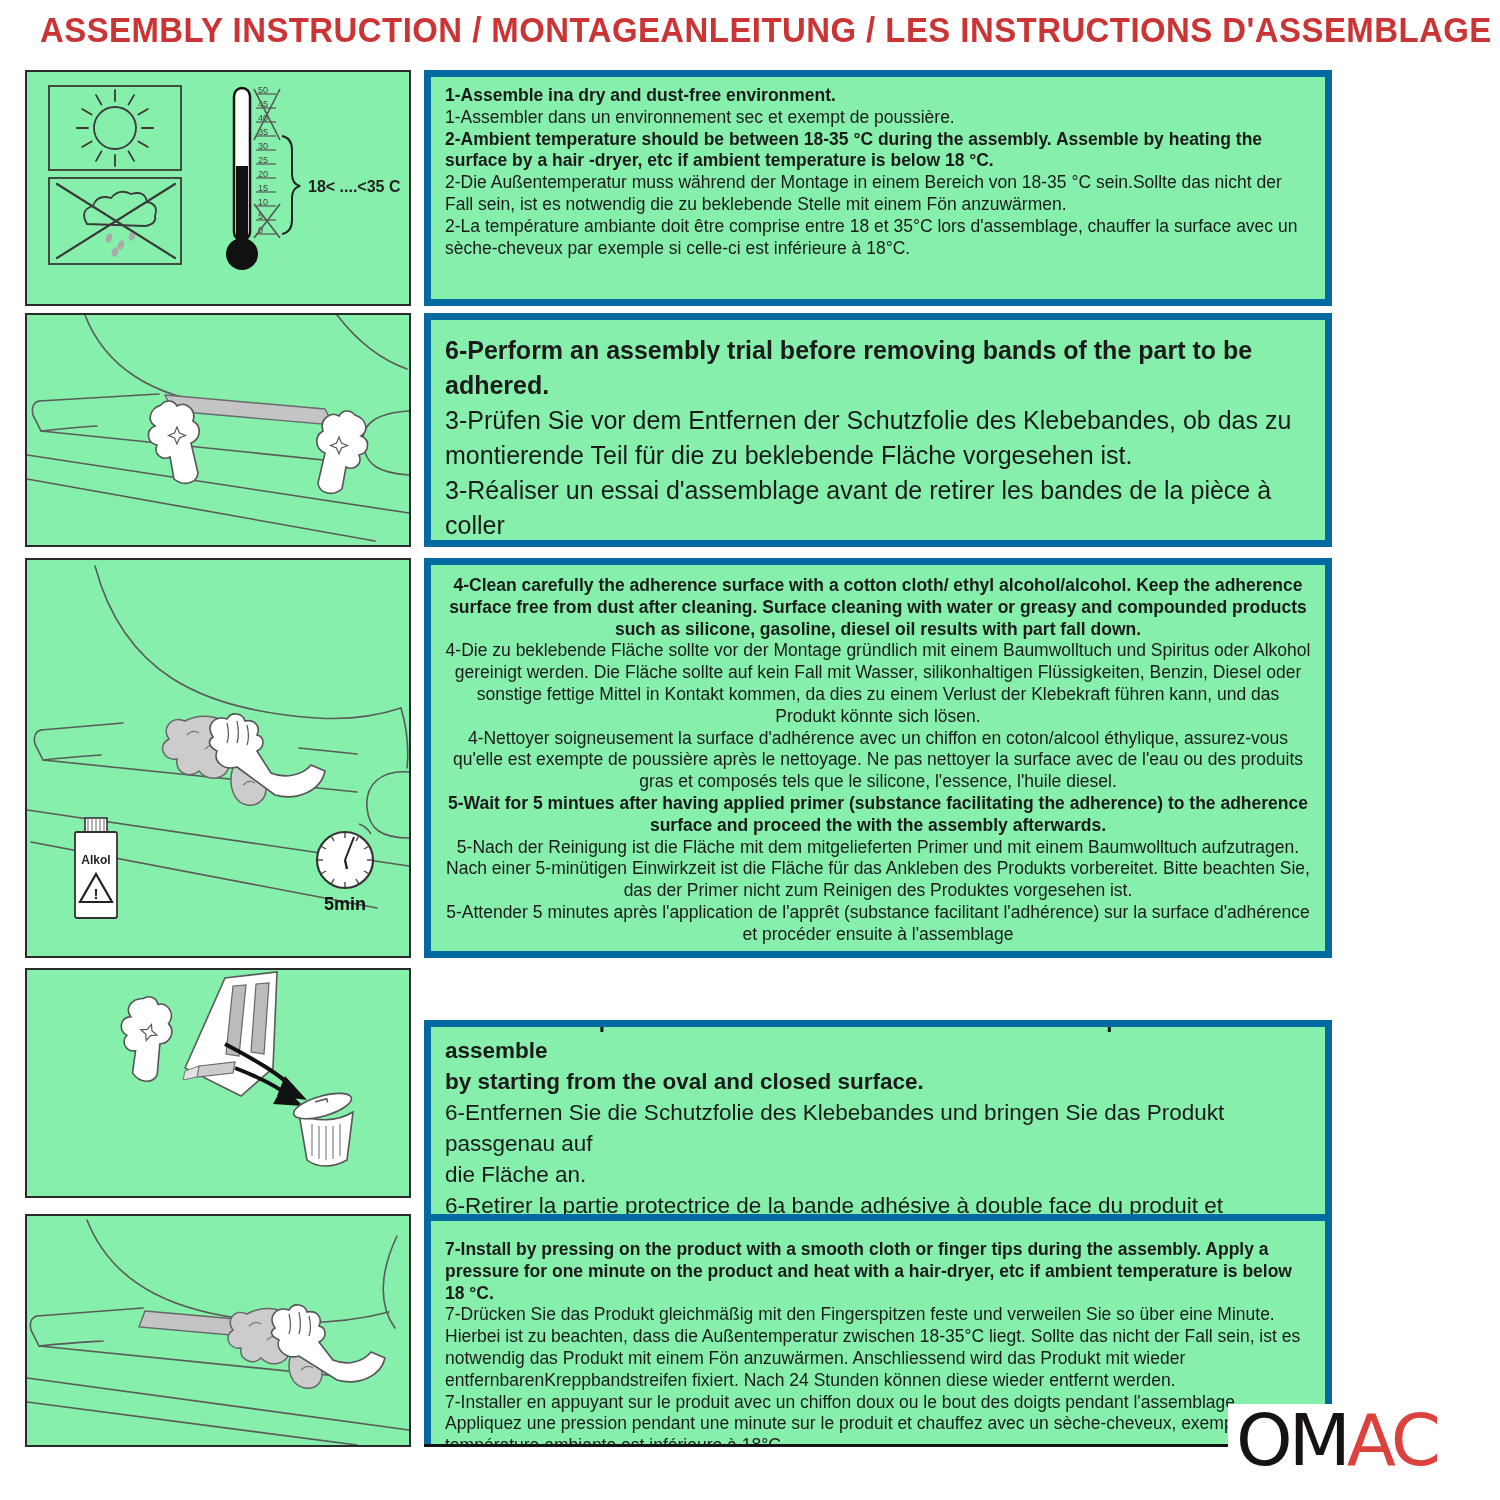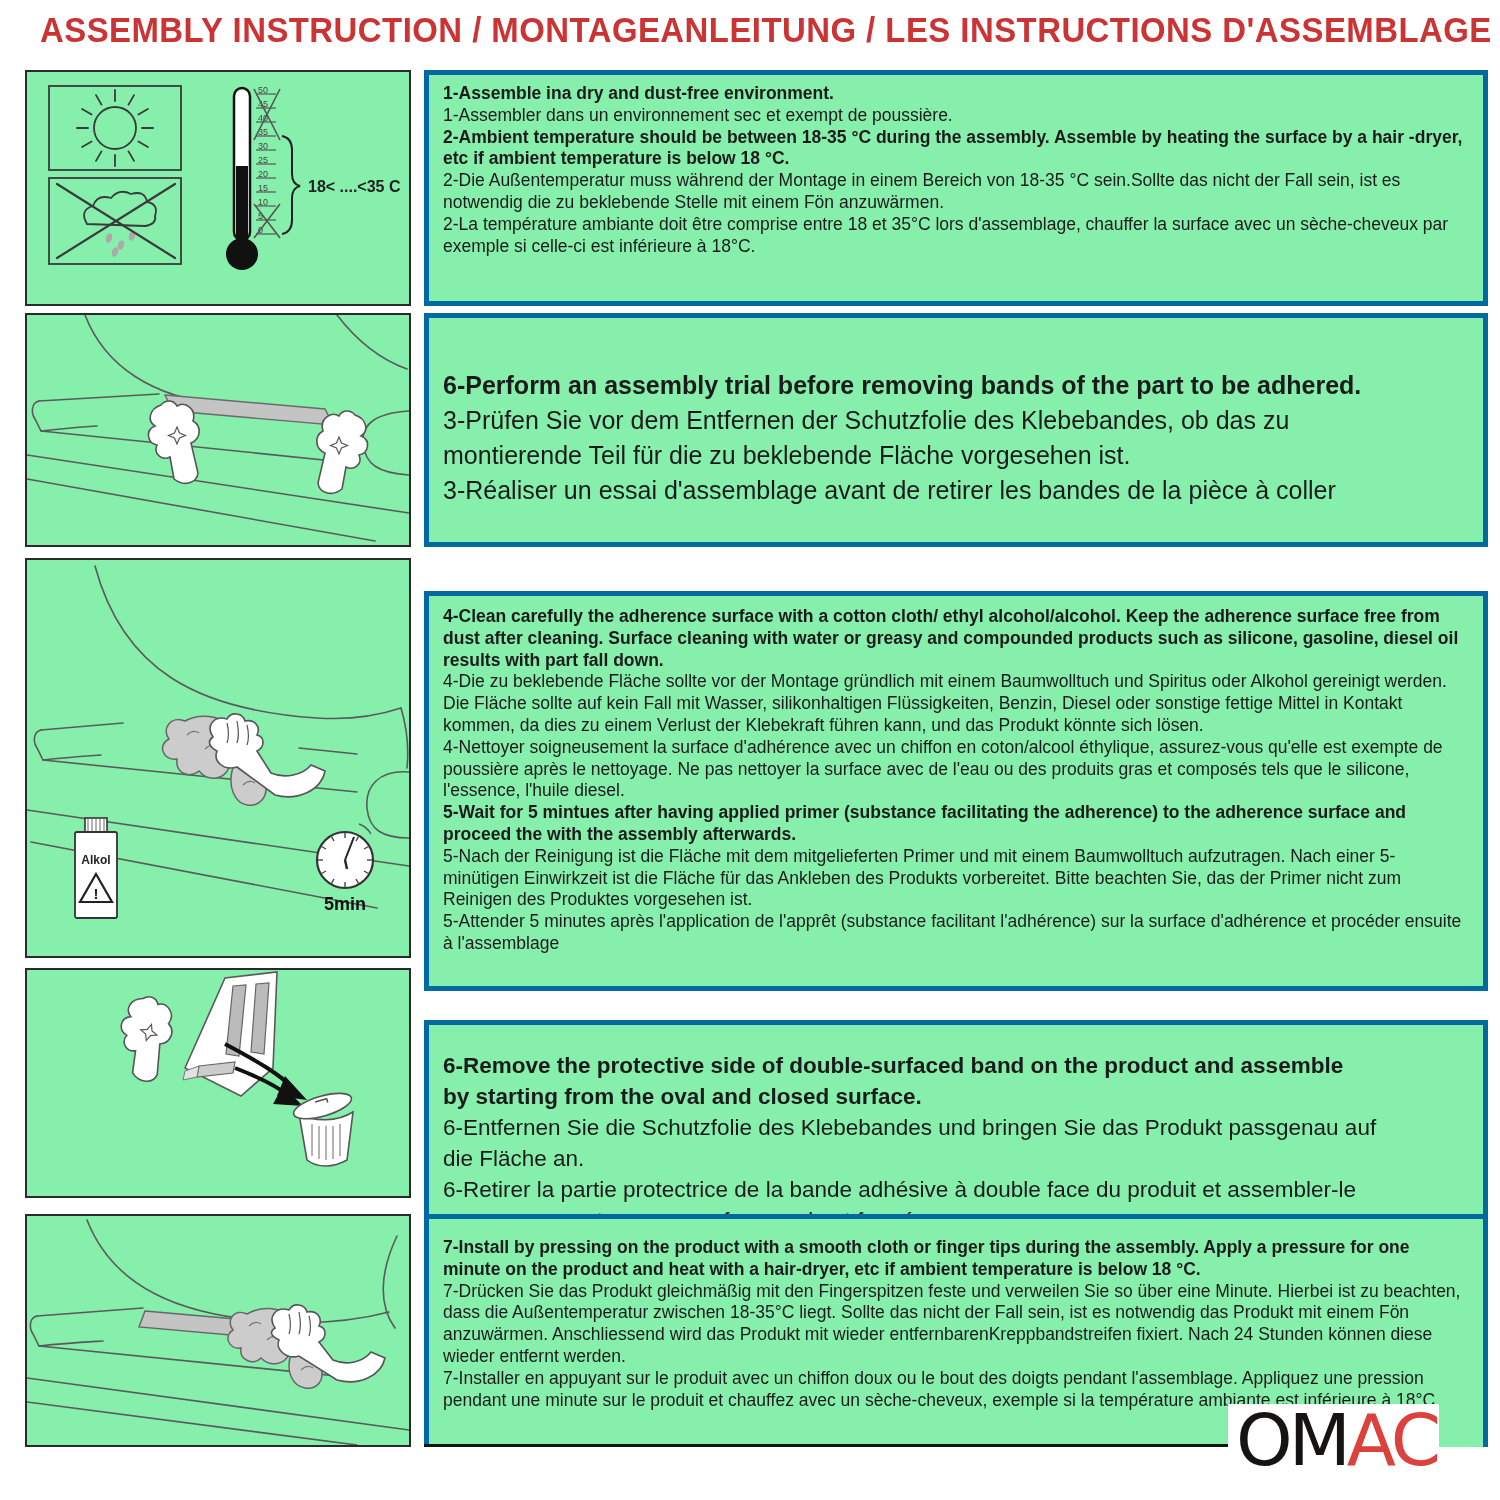--- a/index.html
+++ b/index.html
@@ -3,21 +3,21 @@
 <meta charset="utf-8">
 <style>
   html,body{margin:0;padding:0;background:#ffffff;}
   .page{position:relative;width:1500px;height:1500px;background:#fff;
         font-family:"Liberation Sans",sans-serif;color:#1b1b1b;overflow:hidden;}
   .title{position:absolute;left:40px;top:10px;font-size:35px;font-weight:bold;
          color:var(--title-red,#CB3434);white-space:nowrap;
          transform:scaleX(0.94);transform-origin:left top;letter-spacing:0.5px;}
   .box{position:absolute;background:#86efac;box-sizing:border-box;}
   .illus{left:25px;width:386px;border:2px solid #2a2a2a;}
-  .rtxt{left:424px;width:1064px;border:5px solid #0369a1;overflow:hidden;}
+  .rtxt{left:424px;width:908px;border:7px solid #0369a1;overflow:hidden;}
   .rtxt.nobottom{border-bottom:none;}
   .txt-inner{padding:8px 14px 6px 14px;}
   .vcenter{display:flex;flex-direction:column;justify-content:center;height:100%;}
   p.par{margin:0;white-space:pre-line;}
   .small p.par{font-size:17.5px;line-height:21.8px;}
   .big p.par{font-size:25px;line-height:35px;}
   .mid p.par{font-size:22.5px;line-height:31px;}
   .b{font-weight:bold;}
   .gap{margin-top:18px;}
   svg{display:block;}
@@ -199,21 +199,21 @@
             <line x1="-13.5" y1="-23.4" x2="-11" y2="-19"></line>
         </g>
         <line x1="0" y1="0" x2="9" y2="-23" stroke="#222" stroke-width="2"></line>
         <line x1="0" y1="0" x2="2" y2="9" stroke="#222" stroke-width="2.4"></line>
         <path d="M 14,-36 A 22,22 0 0 1 26,-26" fill="none" stroke="#555" stroke-width="1.4"></path>
         <text x="0" y="50" text-anchor="middle" font-size="18" font-weight="600" fill="#111" font-family="Liberation Sans, sans-serif">5min</text>
       </g>
     </svg>
   </div>
 
-  <div class="box rtxt small" style="top:591px;height:400px;">
+  <div class="box rtxt small" style="top:558px;height:400px;text-align:center;">
     <div class="txt-inner" style="padding-top:10px;">
       <p class="par b">4-Clean carefully the adherence surface with a cotton cloth/ ethyl alcohol/alcohol. Keep the adherence surface free from dust after cleaning. Surface cleaning with water or greasy and compounded products such as silicone, gasoline, diesel oil results with part fall down.</p>
       <p class="par">4-Die zu beklebende Fläche sollte vor der Montage gründlich mit einem Baumwolltuch und Spiritus oder Alkohol gereinigt werden. Die Fläche sollte auf kein Fall mit Wasser, silikonhaltigen Flüssigkeiten, Benzin, Diesel oder sonstige fettige Mittel in Kontakt kommen, da dies zu einem Verlust der Klebekraft führen kann, und das Produkt könnte sich lösen.</p>
       <p class="par">4-Nettoyer soigneusement la surface d'adhérence avec un chiffon en coton/alcool éthylique, assurez-vous qu'elle est exempte de poussière après le nettoyage. Ne pas nettoyer la surface avec de l'eau ou des produits gras et composés tels que le silicone, l'essence, l'huile diesel.</p>
       <p class="par b gap">5-Wait for 5 mintues after having applied primer (substance facilitating the adherence) to the adherence surface and proceed the with the assembly afterwards.</p>
       <p class="par">5-Nach der Reinigung ist die Fläche mit dem mitgelieferten Primer und mit einem Baumwolltuch aufzutragen. Nach einer 5-minütigen Einwirkzeit ist die Fläche für das Ankleben des Produkts vorbereitet. Bitte beachten Sie, das der Primer nicht zum Reinigen des Produktes vorgesehen ist.</p>
       <p class="par">5-Attender 5 minutes après l'application de l'apprêt (substance facilitant l'adhérence) sur la surface d'adhérence et procéder ensuite à l'assemblage</p>
     </div>
   </div>
 

